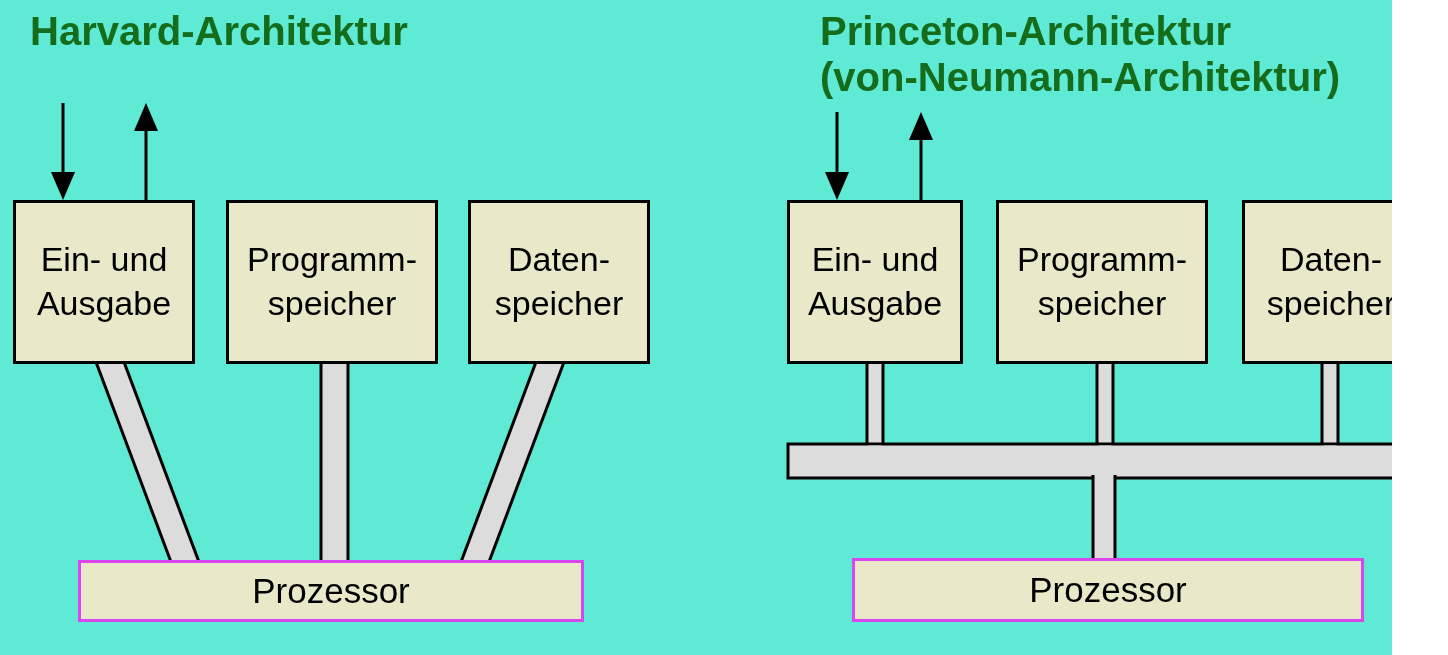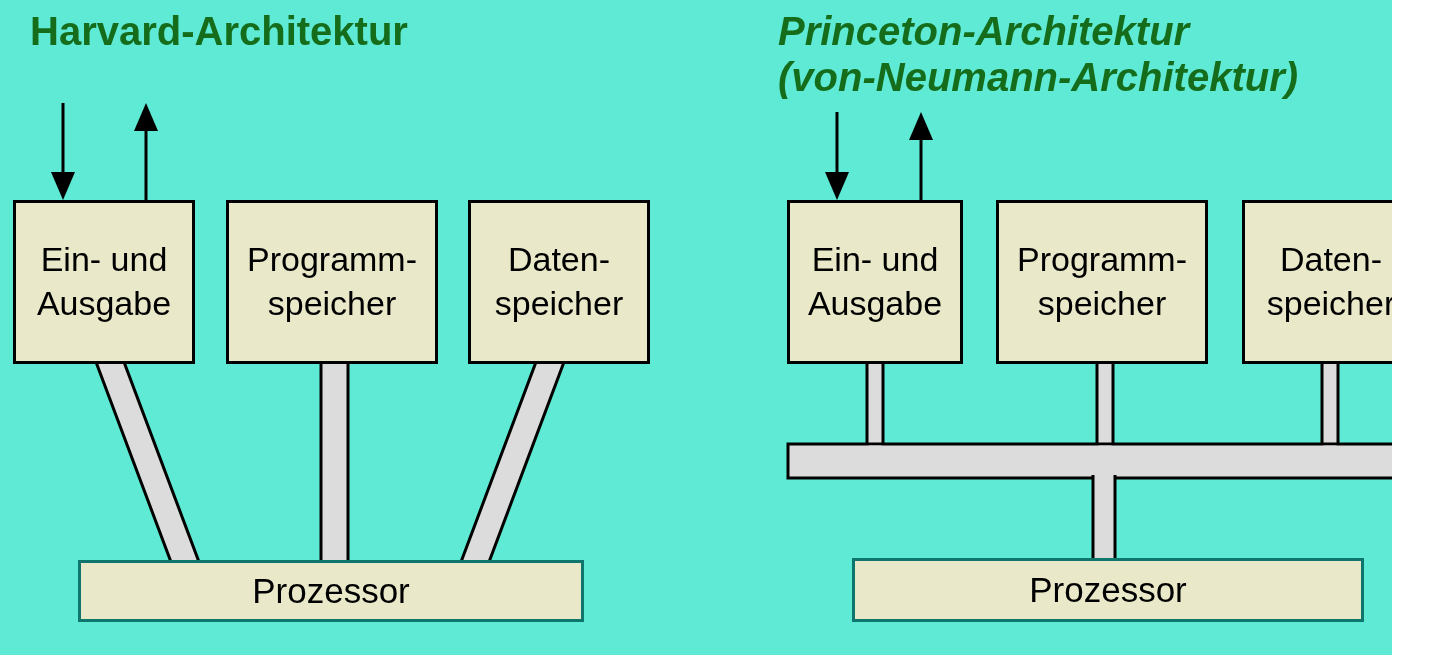--- a/index.html
+++ b/index.html
@@ -36,21 +36,21 @@
     justify-content: center;
     text-align: center;
     font-size: 34px;
     line-height: 1.28;
     white-space: pre-line;
   }
   .proc {
     position: absolute;
     box-sizing: border-box;
     background: #E9E9C9;
-    border: 3px solid #0f766e;
+    border: 3px solid #d946ef;
     display: flex;
     align-items: center;
     justify-content: center;
     font-size: 35px;
   }
   .buslabel {
     position: absolute;
     font-size: 34px;
     line-height: 1.1;
   }
@@ -119,21 +119,21 @@
 Ausgabe</div>
 
   <div class="box" style="left:226px; top:200px; width:212px; height:164px;">Programm-
 speicher</div>
 
   <div class="box" style="left:468px; top:200px; width:182px; height:164px;">Daten-
 speicher</div>
 
   <div class="proc" style="left:78px; top:560px; width:506px; height:62px;">Prozessor</div>
 
-  <div class="title" style="left:778px; top:8px;font-style:italic;">Princeton-Architektur
+  <div class="title" style="left:820px; top:8px;">Princeton-Architektur
 (von-Neumann-Architektur)</div>
 
   <div class="box" style="left:787px; top:200px; width:176px; height:164px;">Ein- und
 Ausgabe</div>
 
   <div class="box" style="left:996px; top:200px; width:212px; height:164px;">Programm-
 speicher</div>
 
   <div class="box" style="left:1242px; top:200px; width:178px; height:164px;">Daten-
 speicher</div>

